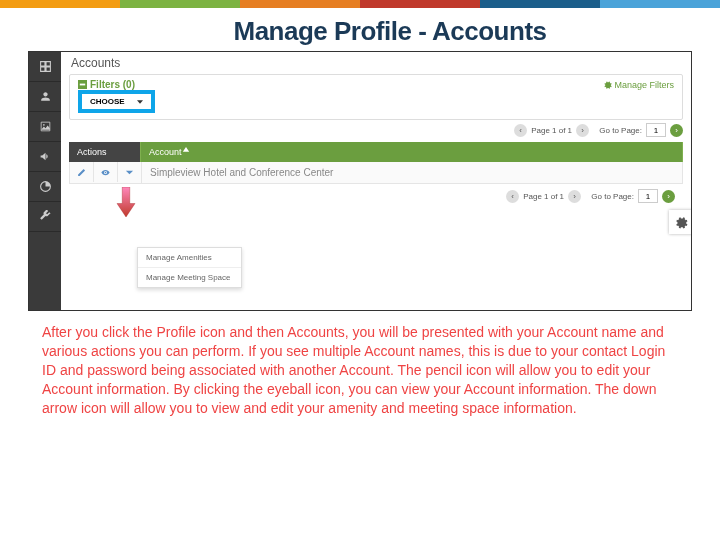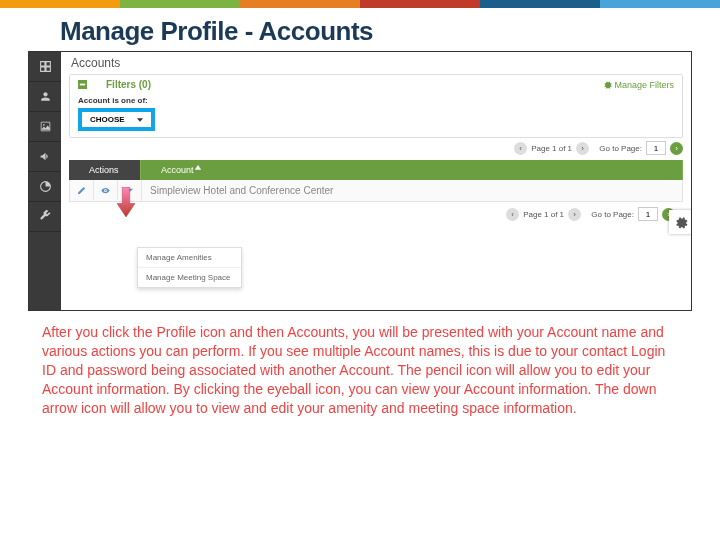--- a/index.html
+++ b/index.html
@@ -1,42 +1,42 @@
 <!DOCTYPE html>
 <html><head>
 <meta charset="utf-8">
 <style>
   * { box-sizing: border-box; margin: 0; padding: 0; }
   body { width: 720px; height: 540px; font-family: Arial, sans-serif; background: #fff; position: relative; }
   .top-stripe { height: 8px; display: flex; }
   .top-stripe div { flex: 1; }
   .s1 { background: #f39c12; } .s2 { background: #7cb342; } .s3 { background: #e67e22; }
   .s4 { background: #c0392b; } .s5 { background: #1b5e8a; } .s6 { background: #4aa3d9; }
-  .page-title { font-size: 26px; font-weight: bold; color: #1b3a57; text-align: left; padding: 8px 0 4px 60px; letter-spacing: -0.5px; }
+  .page-title { font-size: 26px; font-weight: bold; color: #1b3a57; text-align: center; padding: 8px 0 4px 60px; letter-spacing: -0.5px; }
   .app-frame { border: 0.5px solid #333; margin: 0 28px 0 28px; background: #fff; display: flex; height: 260px; overflow: hidden; }
   .sidebar { width: 32px; background: #3a3a3a; display: flex; flex-direction: column; }
   .sidebar-item { height: 30px; display: flex; align-items: center; justify-content: center; color: #ccc; border-bottom: 1px solid #2a2a2a; cursor: pointer; }
   .sidebar-item svg { width: 13px; height: 13px; fill: #ccc; }
   .main { flex: 1; background: #fff; display: flex; flex-direction: column; position: relative; }
   .accounts-hdr { font-size: 12px; font-weight: 300; color: #555; padding: 4px 10px 2px; font-family: 'Segoe UI', Arial; }
   .filters-panel { margin: 2px 8px 0; border: 1px solid #ddd; border-radius: 2px; padding: 4px 8px 6px; position: relative; }
   .filters-top { display: flex; justify-content: space-between; align-items: center; }
-  .filters-label { color: #6b9e3f; font-size: 10px; font-weight: bold; display: flex; align-items: center; gap: 19px; }
+  .filters-label { color: #6b9e3f; font-size: 10px; font-weight: bold; display: flex; align-items: center; gap: 3px; }
   .manage-filters { color: #6b9e3f; font-size: 9px; display: flex; gap: 2px; cursor: pointer; }
   .account-label { font-size: 8px; font-weight: bold; color: #333; margin: 6px 0 3px; }
   .choose-btn { border: 4px solid #0ea5e9; background: #fff; font-size: 8px; padding: 3px 8px; font-weight: bold; cursor: pointer; display: inline-flex; align-items: center; gap: 12px; }
   .apply-btn { background: #6b9e3f; color: #fff; border: none; font-size: 8px; font-weight: bold; padding: 5px 10px; margin: 6px 8px 0; cursor: pointer; letter-spacing: 0.3px; }
   .arrow-down { width: 30px; height: 30px; position: absolute; left: 50px; top: 135px; }
   .pager { display: flex; justify-content: flex-end; align-items: center; gap: 4px; padding: 3px 8px; font-size: 8px; color: #555; }
   .pager-btn { width: 13px; height: 13px; border-radius: 50%; background: #ddd; display: inline-flex; align-items: center; justify-content: center; font-size: 8px; cursor: pointer; }
   .pager-btn.grn { background: #6b9e3f; color: #fff; }
   .page-input { width: 20px; height: 14px; border: 1px solid #ccc; font-size: 8px; text-align: center; }
   .gear-wrap { position: absolute; right: -2px; top: 158px; width: 24px; height: 24px; border: 2px solid #fff; background: #fff; display: flex; align-items: center; justify-content: center; box-shadow: 0 0 3px rgba(0,0,0,0.3); }
   .table-hdr { display: flex; margin: 2px 8px 0; }
-  .th { background: #6b9e3f; color: #fff; font-size: 9px; padding: 5px 20px; border-right: 1px solid #7fb04f; }
+  .th { background: #6b9e3f; color: #fff; font-size: 9px; padding: 5px 8px; border-right: 1px solid #7fb04f; }
   .th.actions { width: 72px; background: #444; }
   .th.account { flex: 1; display: flex; justify-content: flex-start; }
   .table-row { display: flex; margin: 0 8px; border: 1px solid #e5e5e5; border-top: none; background: #fafafa; }
   .td-actions { width: 72px; display: flex; border-right: 1px solid #e5e5e5; }
   .act-btn { flex: 1; display: flex; align-items: center; justify-content: center; border-right: 1px solid #e5e5e5; height: 20px; cursor: pointer; }
   .act-btn:last-child { border-right: none; }
   .act-btn svg { width: 9px; height: 9px; fill: #5a8fc7; }
   .td-account { flex: 1; font-size: 10px; color: #888; padding: 5px 8px; }
   .dropdown { position: absolute; left: 76px; top: 195px; width: 105px; border: 1px solid #ddd; background: #fff; box-shadow: 0 2px 4px rgba(0,0,0,0.15); z-index: 5; }
   .dropdown-item { font-size: 8px; color: #666; padding: 5px 8px; border-bottom: 1px solid #eee; cursor: pointer; }
@@ -106,21 +106,20 @@
             </svg>
           <span>Filters (0)</span>
         </div>
         <div class="manage-filters">
           <svg width="9" height="9" viewBox="0 0 24 24">
               <path fill="#6b9e3f" d="M12 8a4 4 0 100 8 4 4 0 000-8zm9 4l2-1-1-3-2 1a7 7 0 00-2-2l1-2-3-1-1 2a7 7 0 00-3 0l-1-2-3 1 1 2a7 7 0 00-2 2l-2-1-1 3 2 1a7 7 0 000 3l-2 1 1 3 2-1a7 7 0 002 2l-1 2 3 1 1-2a7 7 0 003 0l1 2 3-1-1-2a7 7 0 002-2l2 1 1-3-2-1a7 7 0 000-3z"></path>
             </svg>
           <span>Manage Filters</span>
         </div>
       </div>
-      <div class="account-label">Account is one of:</div>
       <button class="choose-btn">
         <span>CHOOSE</span>
         <svg width="6" height="6" viewBox="0 0 10 10">
             <path d="M0 2l5 6 5-6z" fill="#333"></path>
           </svg>
       </button>
     </div>
 
 
     <svg class="arrow-down" viewBox="0 0 30 40">

